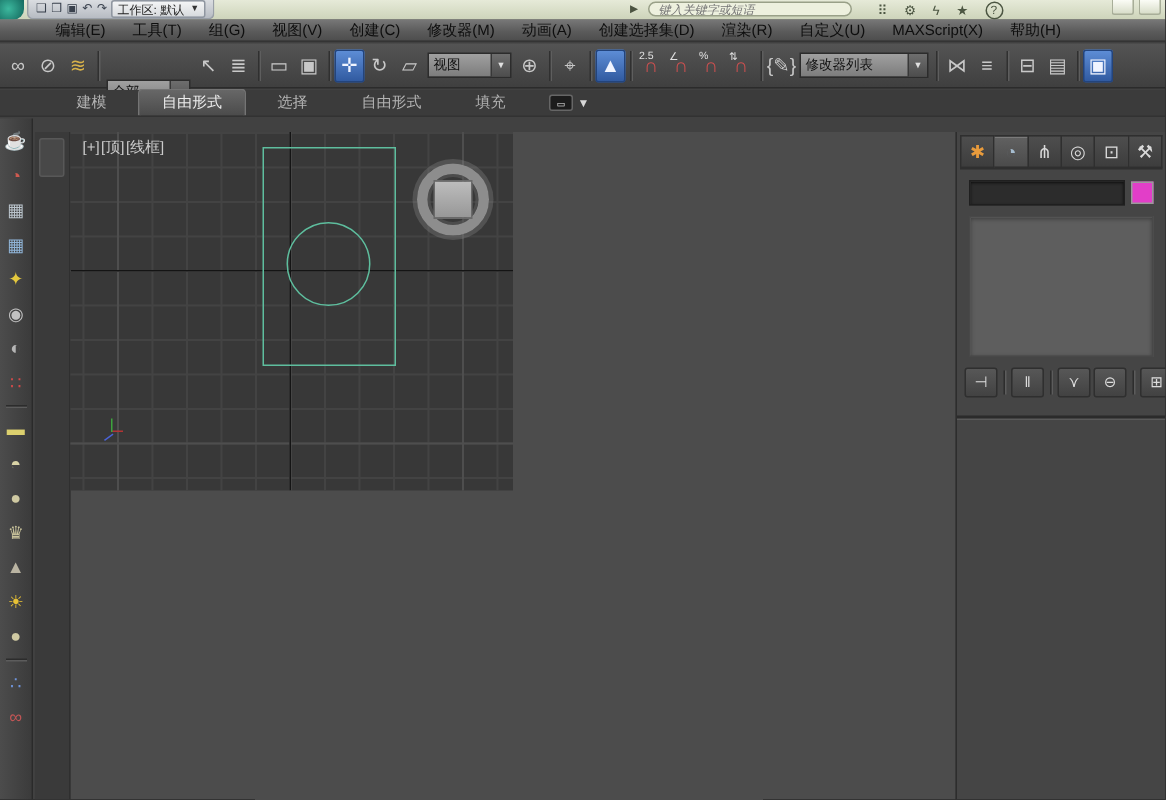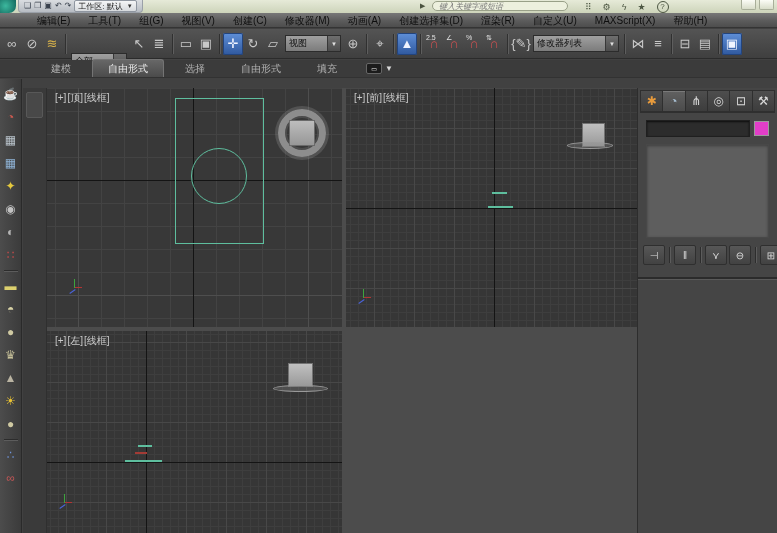--- a/index.html
+++ b/index.html
@@ -289,60 +289,21 @@
       <div class="shape-circle" data-name="circle-spline" style="left:144px;top:60px;width:54px;height:54px;"></div>
       <div class="torus-top" data-name="torus-object" style="left:231px;top:21px;width:48px;height:48px;"></div>
       <div class="box-top" data-name="box-object" style="left:242px;top:32px;width:26px;height:26px;"></div>
       <div class="tripod" data-name="axis-tripod" style="left:20px;top:190px;">
           <i class="tx"></i>
           <i class="ty"></i>
           <i class="tz"></i>
         </div>
     </div>
 
-    <div class="vp" id="vp-front" data-name="viewport-front" style="left:323px;top:0;width:291px;height:239px;background-color:#363636;
-                background-image:linear-gradient(90deg,#484848 1px,transparent 1px),linear-gradient(#484848 1px,transparent 1px),linear-gradient(90deg,#3e3e3e 1px,transparent 1px),linear-gradient(#3e3e3e 1px,transparent 1px);
-                background-size:40px 40px,40px 40px,8px 8px,8px 8px;
-                background-position:28px 0,0 0,4px 0,0 0;">
-      <div class="axis-v" style="left:148px" data-name="grid-axis"></div>
-      <div class="axis-h" style="top:120px" data-name="grid-axis"></div>
-      <div class="vp-label" data-name="viewport-label">
-        <span data-name="viewport-menu-button">[+]</span><span data-name="viewport-view-button">[前]</span><span data-name="viewport-shading-button">[线框]</span>
-      </div>
-      <div class="tick" data-name="circle-spline-edge" style="left:146px;top:104px;width:15px;"></div>
-      <div class="tick" data-name="plane-edge" style="left:142px;top:118px;width:25px;"></div>
-      <div class="box-side" data-name="box-object" style="left:236px;top:35px;width:23px;height:24px;"></div>
-      <div class="ellipse-side" data-name="torus-object" style="left:221px;top:54px;width:46px;height:7px;"></div>
-      <div class="tripod" data-name="axis-tripod" style="left:10px;top:200px;">
-          <i class="tx"></i>
-          <i class="ty"></i>
-          <i class="tz"></i>
-        </div>
-    </div>
-
-    <div class="vp" id="vp-left" data-name="viewport-left" style="left:24px;top:243px;width:295px;height:202px;background-color:#363636;
-                background-image:linear-gradient(90deg,#484848 1px,transparent 1px),linear-gradient(#484848 1px,transparent 1px),linear-gradient(90deg,#3e3e3e 1px,transparent 1px),linear-gradient(#3e3e3e 1px,transparent 1px);
-                background-size:40px 40px,40px 40px,8px 8px,8px 8px;
-                background-position:19px 0,0 11px,3px 0,0 3px;">
-      <div class="axis-v" style="left:99px" data-name="grid-axis"></div>
-      <div class="axis-h" style="top:131px" data-name="grid-axis"></div>
-      <div class="vp-label" data-name="viewport-label">
-        <span data-name="viewport-menu-button">[+]</span><span data-name="viewport-view-button">[左]</span><span data-name="viewport-shading-button">[线框]</span>
-      </div>
-      <div class="tick" data-name="circle-spline-edge" style="left:91px;top:114px;width:14px;"></div>
-      <div class="tick red" data-name="selection-tick" style="left:88px;top:121px;width:12px;"></div>
-      <div class="tick" data-name="plane-edge" style="left:78px;top:129px;width:37px;"></div>
-      <div class="box-side" data-name="box-object" style="left:241px;top:32px;width:25px;height:24px;"></div>
-      <div class="ellipse-side" data-name="torus-object" style="left:226px;top:54px;width:55px;height:7px;"></div>
-      <div class="tripod" data-name="axis-tripod" style="left:10px;top:162px;">
-          <i class="tx"></i>
-          <i class="ty"></i>
-          <i class="tz"></i>
-        </div>
-    </div>
+
 
   </div>
 
   <div class="cmd-panel" data-name="command-panel">
     <div class="cmd-tabs" id="cmd-tabs" data-name="command-panel-tabs">
         <div class="cmd-tab" data-name="create-tab">
           <span data-name="create-tab-icon" style="color: rgb(232, 155, 60);">✱</span>
         </div>
         <div class="cmd-tab active" data-name="modify-tab">
           <span data-name="modify-tab-icon" style="color: rgb(166, 189, 208);">◔</span>

